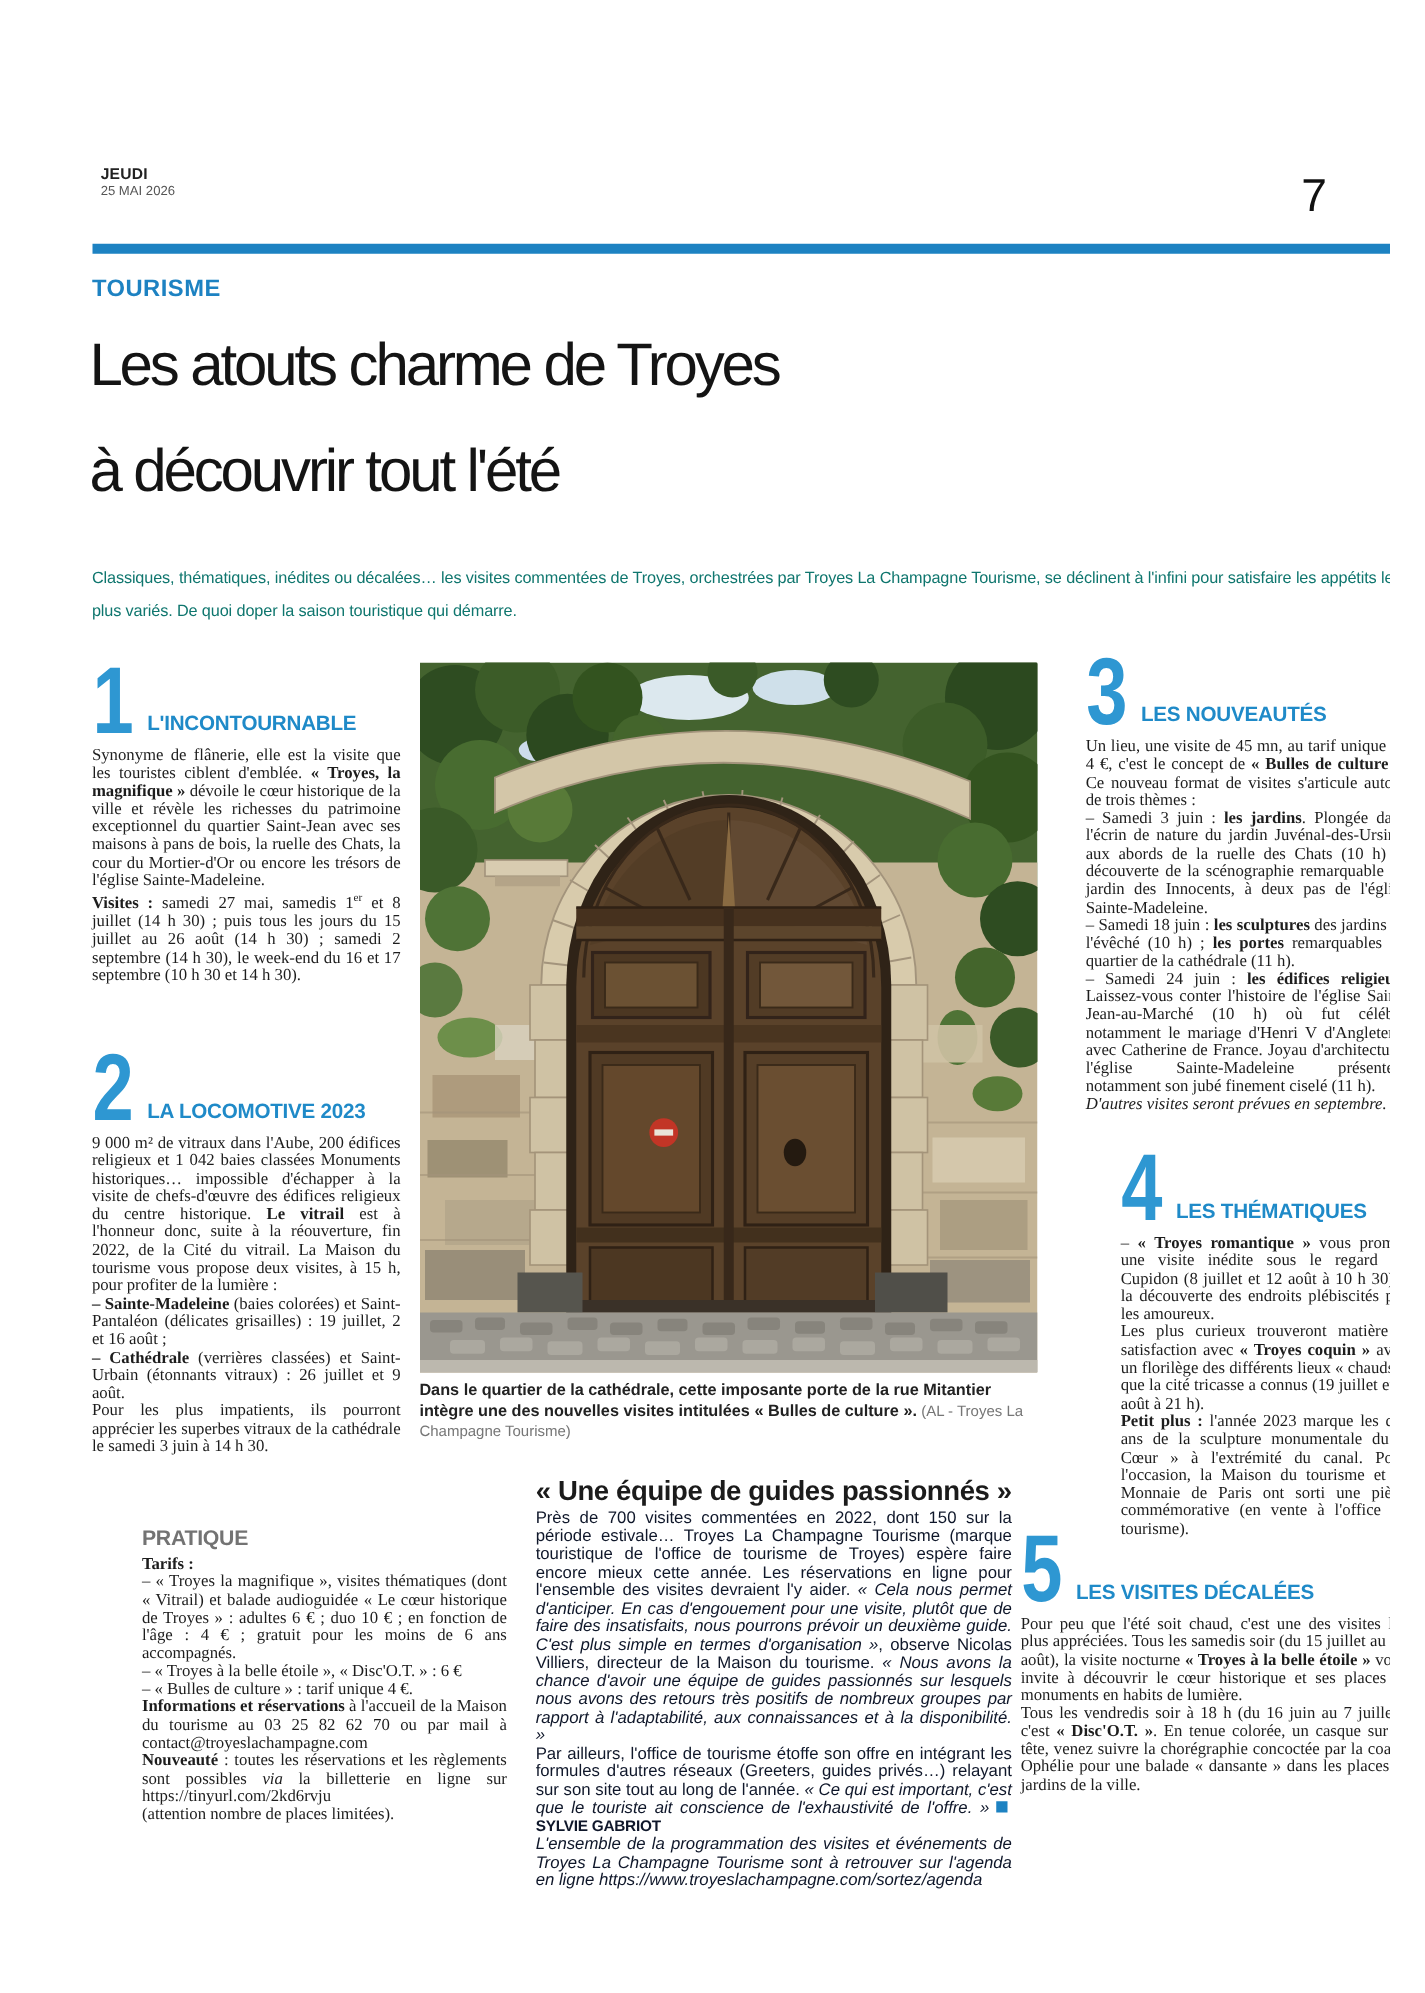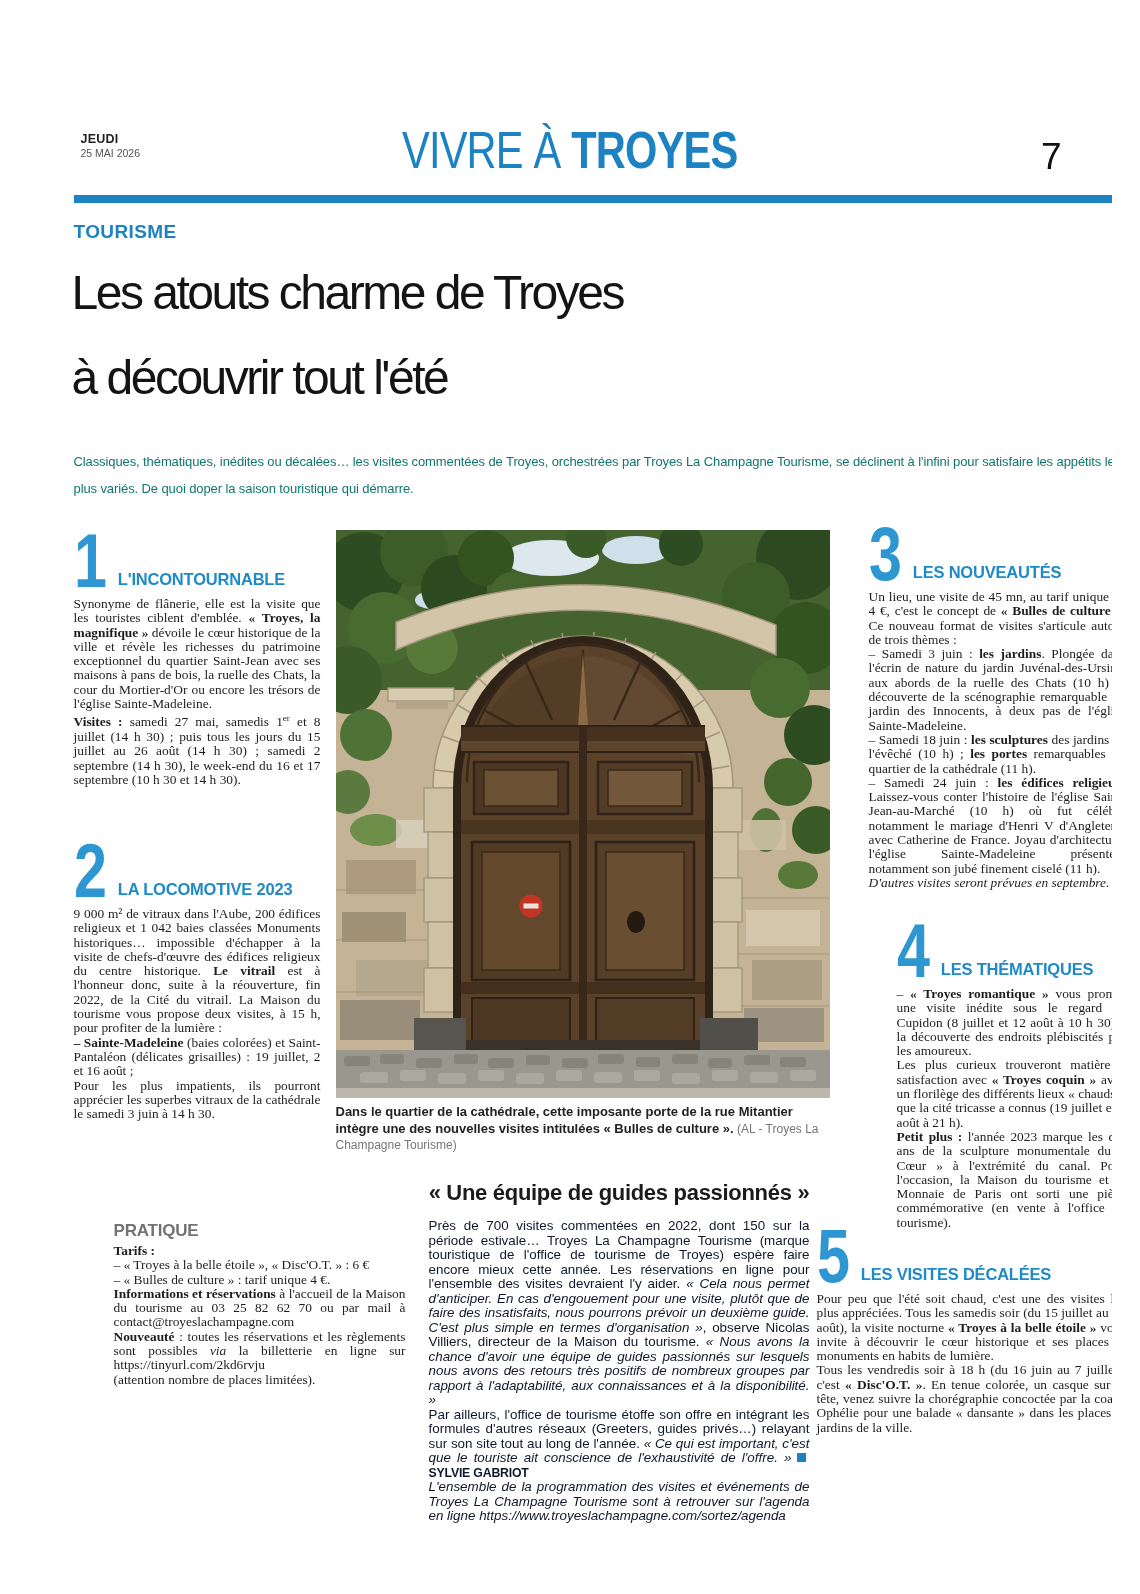--- a/index.html
+++ b/index.html
@@ -41,21 +41,21 @@
   
   .photo{left:307px;top:530px;width:494px;height:568px;}
   .photo svg{display:block;}
   .caption{left:307px;top:1104px;width:486px;font-size:13px;line-height:16.5px;
            font-weight:700;color:#222;}
   .credit{font-weight:400;color:#767676;font-size:12px;}
 
   
   .article{left:400px;top:1180px;width:381px;}
   .article-title{font-size:22px;font-weight:700;text-align:center;color:#1b1b1b;
-                 margin:0 0 13px 0;letter-spacing:-.3px;}
+                 margin:0 0 1px 0;letter-spacing:-.3px;}
   .article-body{font-size:13.4px;line-height:14.5px;text-align:justify;color:#0f172a;}
   .article-body p{margin:0;}
   .byline-square{display:inline-block;width:9px;height:9px;background:#1d82c2;margin:0 4px 0 5px;}
   .byline{font-weight:700;font-size:12.3px;letter-spacing:-.2px;}
 
   
   .s1{left:45px;top:526px;width:247px;}
   .s2{left:45px;top:836px;width:247px;}
   .pratique{left:85px;top:1221px;width:292px;}
   .s3{left:840px;top:519px;width:257px;}
@@ -64,25 +64,20 @@
 </style>
 </head>
 <body>
 
 <div class="page">
 
   <div class="abs dateblock">
     <div class="day">JEUDI</div>
     <div class="date">25 MAI 2026</div>
   </div>
-  <div class="abs masthead">
-    <span class="masthead-inner">
-      <span class="mh-light">VIVRE À </span><span class="mh-bold">TROYES</span>
-    </span>
-  </div>
   <div class="abs pagenum">7</div>
   <div class="abs blue-rule"></div>
   <div class="abs kicker">TOURISME</div>
 
   <h1 class="abs headline" style="margin:0;">
     <span>Les atouts charme de Troyes</span><br>
     <span>à découvrir tout l'été</span>
   </h1>
   <p class="abs lede" style="margin:0;">Classiques, thématiques, inédites ou décalées… les visites commentées de Troyes, orchestrées par Troyes La Champagne Tourisme, se déclinent à l'infini pour satisfaire les appétits les plus variés. De quoi doper la saison touristique qui démarre.</p>
 
@@ -98,28 +93,30 @@
   </div>
 
   <div class="abs s2">
     <div class="sec-head">
       <span class="num">2</span>
       <span class="sec-title">LA LOCOMOTIVE 2023</span>
     </div>
     <div class="body-text">
       <p><span>9 000 m² de vitraux dans l'Aube, 200 édifices religieux et 1 042 baies classées Monuments historiques… impossible d'échapper à la visite de chefs-d'œuvre des édifices religieux du centre historique. </span><b>Le vitrail</b><span> est à l'honneur donc, suite à la réouverture, fin 2022, de la Cité du vitrail. La Maison du tourisme vous propose deux visites, à 15 h, pour profiter de la lumière :</span></p>
       <p><b>– Sainte-Madeleine</b><span> (baies colorées) et Saint-Pantaléon (délicates grisailles) : 19 juillet, 2 et 16 août ;</span></p>
+      <p><b>– Cathédrale</b><span> (verrières classées) et Saint-Urbain (étonnants vitraux) : 26 juillet et 9 août.</span></p>
       <p><span>Pour les plus impatients, ils pourront apprécier les superbes vitraux de la cathédrale le samedi 3 juin à 14 h 30.</span></p>
     </div>
   </div>
 
   <div class="abs pratique">
     <div class="pratique-title">PRATIQUE</div>
     <div class="body-text">
       <p><b>Tarifs :</b></p>
+      <p><span>– « Troyes la magnifique », visites thématiques (dont « Vitrail) et balade audioguidée « Le cœur historique de Troyes » : adultes 6 € ; duo 10 € ; en fonction de l'âge : 4 € ; gratuit pour les moins de 6 ans accompagnés.</span></p>
       <p><span>– « Troyes à la belle étoile », « Disc'O.T. » : 6 €</span></p>
       <p><span>– « Bulles de culture » : tarif unique 4 €.</span></p>
       <p><b>Informations et réservations</b><span> à l'accueil de la Maison du tourisme au 03 25 82 62 70 ou par mail à contact@troyeslachampagne.com</span></p>
       <p><b>Nouveauté</b><span> : toutes les réservations et les règlements sont possibles </span><i>via</i><span> la billetterie en ligne sur https://tinyurl.com/2kd6rvju</span></p>
       <p><span>(attention nombre de places limitées).</span></p>
     </div>
   </div>
 
   <figure class="abs photo" style="margin:0;">
     <svg width="494" height="568" viewBox="0 0 494 568" xmlns="http://www.w3.org/2000/svg">

